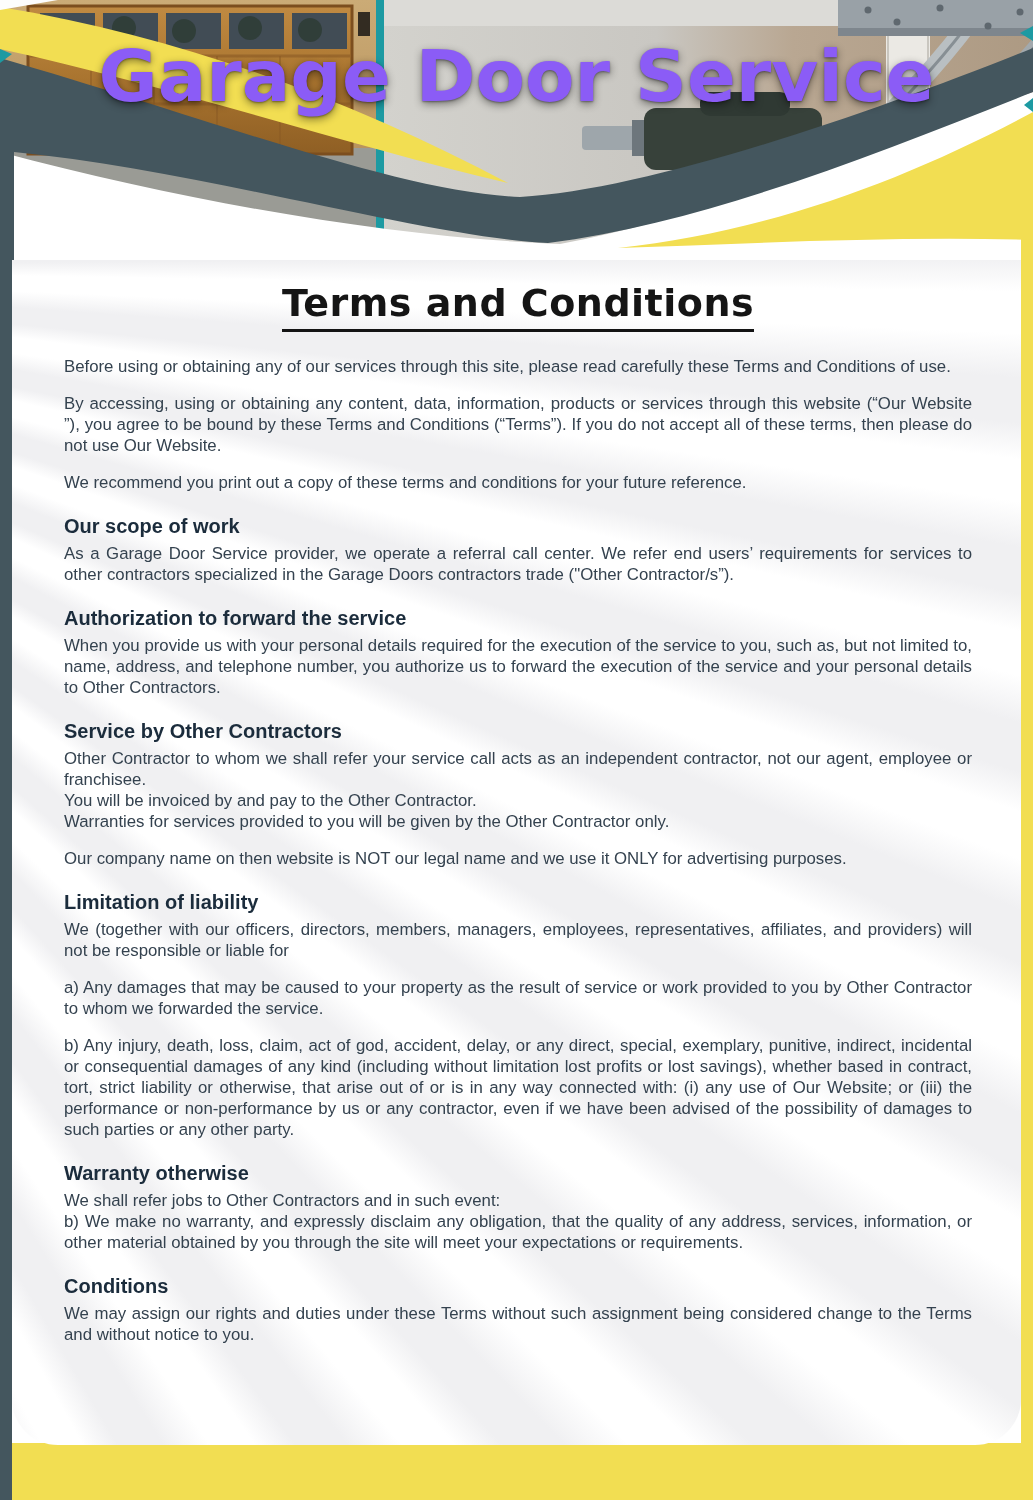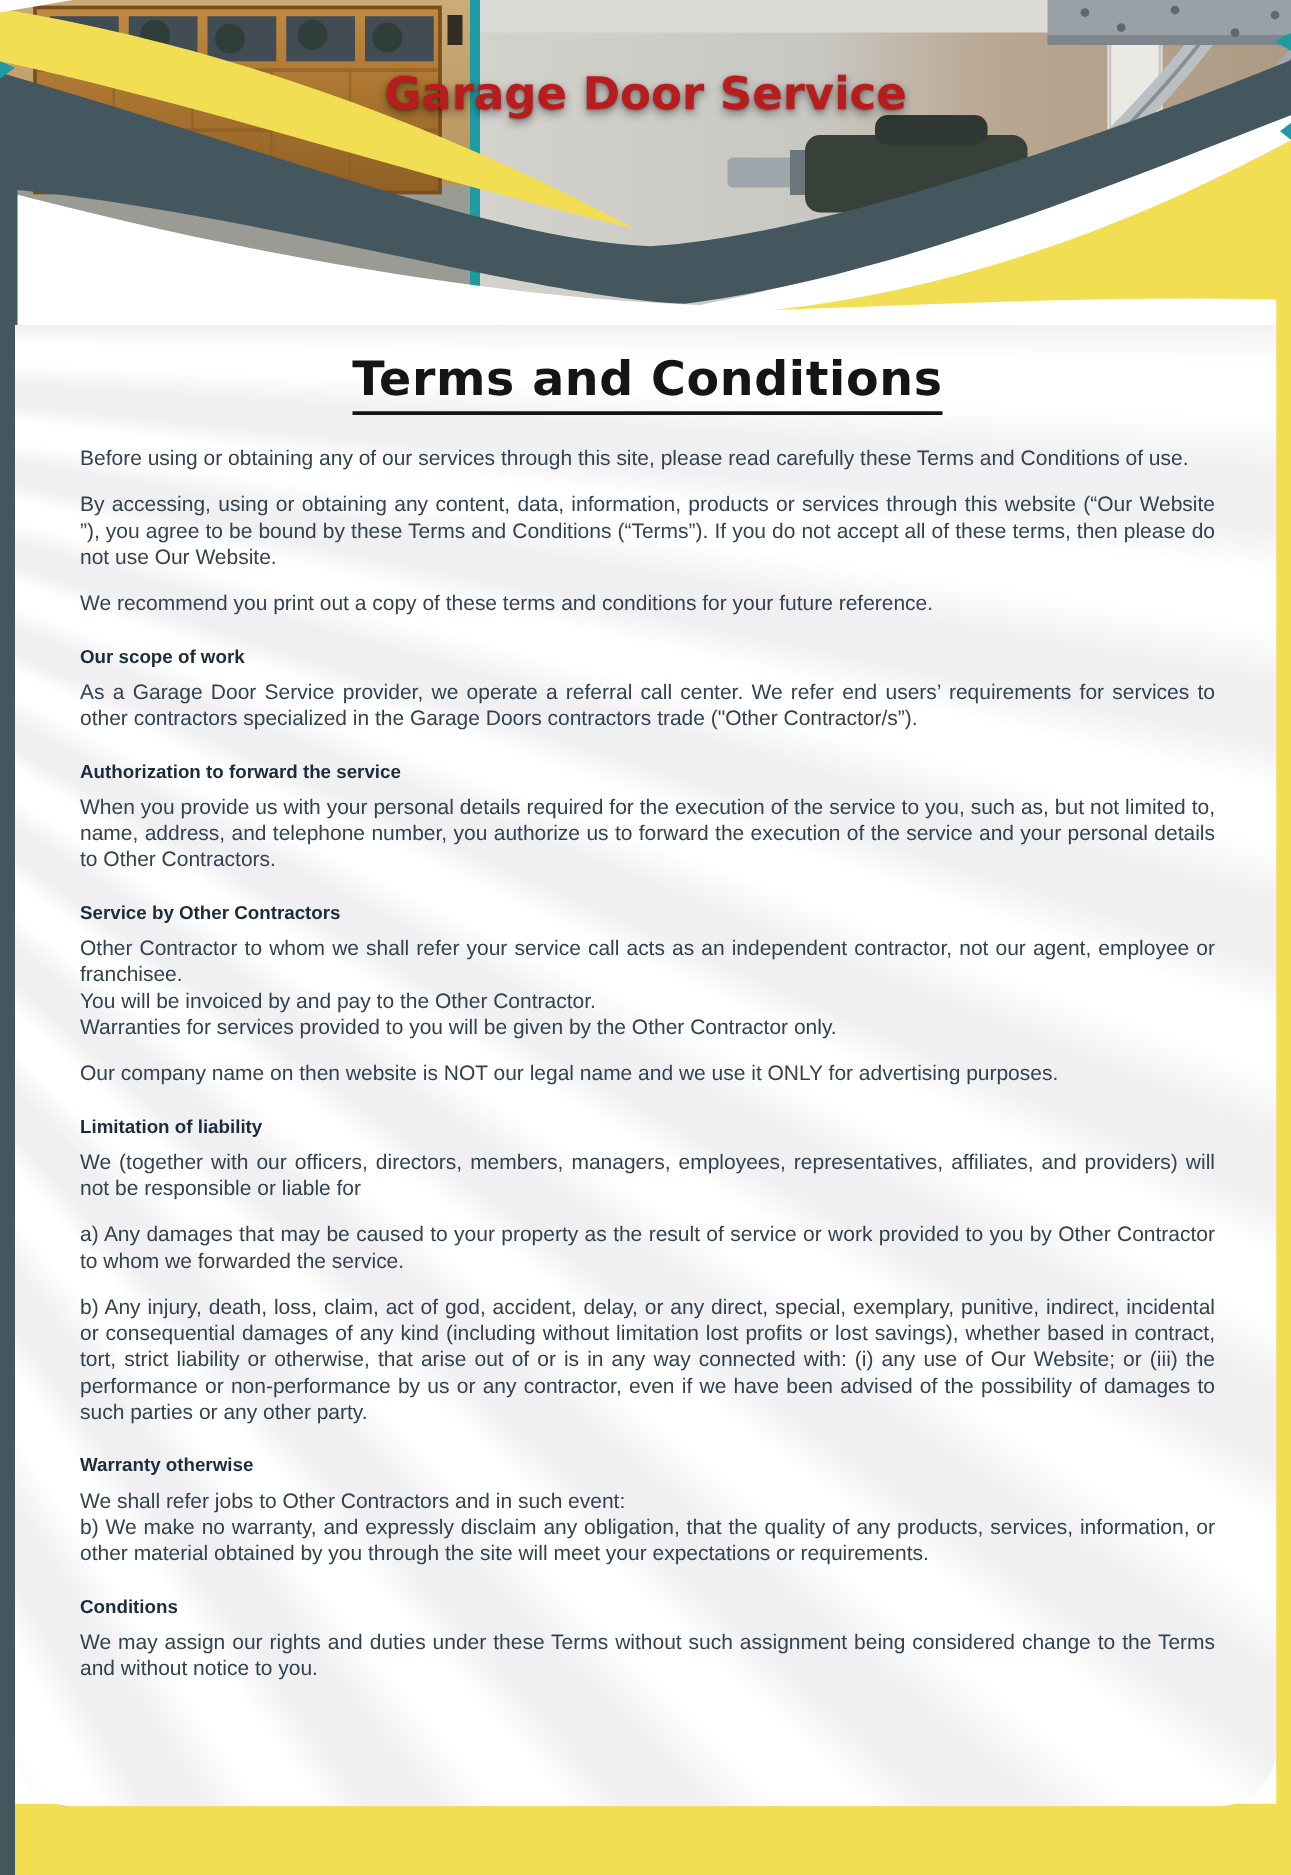--- a/index.html
+++ b/index.html
@@ -20,29 +20,29 @@
         padding:130px 49px 0 52px;box-sizing:border-box;}
 
   .doc-title-wrap{text-align:center;margin:0 0 24px 0;}
   .doc-title{display:inline-block;font-family:"DejaVu Sans",sans-serif;font-weight:700;
              font-size:38px;letter-spacing:.5px;color:#151515;
              border-bottom:3px solid #141414;padding-bottom:3px;line-height:46px;}
 
   .doc-body{color:#34424f;font-size:16.8px;line-height:21px;text-align:justify;}
   .doc-body p{margin:0 0 16px 0;}
   .doc-body p.tight{margin:0;}
-  .doc-body h3{font-size:15px;line-height:22px;color:#1b2c3c;margin:22px 0 6px 0;
+  .doc-body h3{font-size:20px;line-height:22px;color:#1b2c3c;margin:22px 0 6px 0;
                font-weight:700;text-align:left;}
 
   
   .header{position:absolute;left:0;top:0;width:1033px;height:260px;z-index:4;}
   .header svg{display:block;width:1033px;height:260px;}
   .banner-title{position:absolute;left:0;right:0;top:44px;text-align:center;
-                font-family:"DejaVu Sans",sans-serif;font-weight:700;font-size:36px;
-                color:#b91c1c;letter-spacing:0px;line-height:64px;
+                font-family:"DejaVu Sans",sans-serif;font-weight:700;font-size:72px;
+                color:#8b5cf6;letter-spacing:0px;line-height:64px;
                 text-shadow:0 3px 8px rgba(0,0,0,.45), 0 1px 2px rgba(0,0,0,.35);}
 </style>
 </head>
 <body>
 
 <div class="page">
 
   <div class="footer-band"></div>
 
   <div class="card">
@@ -61,21 +61,21 @@
       <p class="tight">Other Contractor to whom we shall refer your service call acts as an independent contractor, not our agent, employee or franchisee.</p>
       <p class="tight">You will be invoiced by and pay to the Other Contractor.</p>
       <p>Warranties for services provided to you will be given by the Other Contractor only.</p>
       <p>Our company name on then website is NOT our legal name and we use it ONLY for advertising purposes.</p>
       <h3>Limitation of liability</h3>
       <p>We (together with our officers, directors, members, managers, employees, representatives, affiliates, and providers) will not be responsible or liable for</p>
       <p>a) Any damages that may be caused to your property as the result of service or work provided to you by Other Contractor to whom we forwarded the service.</p>
       <p>b) Any injury, death, loss, claim, act of god, accident, delay, or any direct, special, exemplary, punitive, indirect, incidental or consequential damages of any kind (including without limitation lost profits or lost savings), whether based in contract, tort, strict liability or otherwise, that arise out of or is in any way connected with: (i) any use of Our Website; or (iii) the performance or non-performance by us or any contractor, even if we have been advised of the possibility of damages to such parties or any other party.</p>
       <h3>Warranty otherwise</h3>
       <p class="tight">We shall refer jobs to Other Contractors and in such event:</p>
-      <p>b) We make no warranty, and expressly disclaim any obligation, that the quality of any products, services, information, or other material obtained by you through the site will meet your expectations or requirements.</p>
+      <p>b) We make no warranty, and expressly disclaim any obligation, that the quality of any address, services, information, or other material obtained by you through the site will meet your expectations or requirements.</p>
       <h3>Conditions</h3>
       <p>We may assign our rights and duties under these Terms without such assignment being considered change to the Terms and without notice to you.</p>
     </div>
   </div>
 
   <div class="strip-left"></div>
   <div class="strip-right"></div>
 
   <div class="header">
     <svg viewBox="0 0 1033 260" preserveAspectRatio="none">

